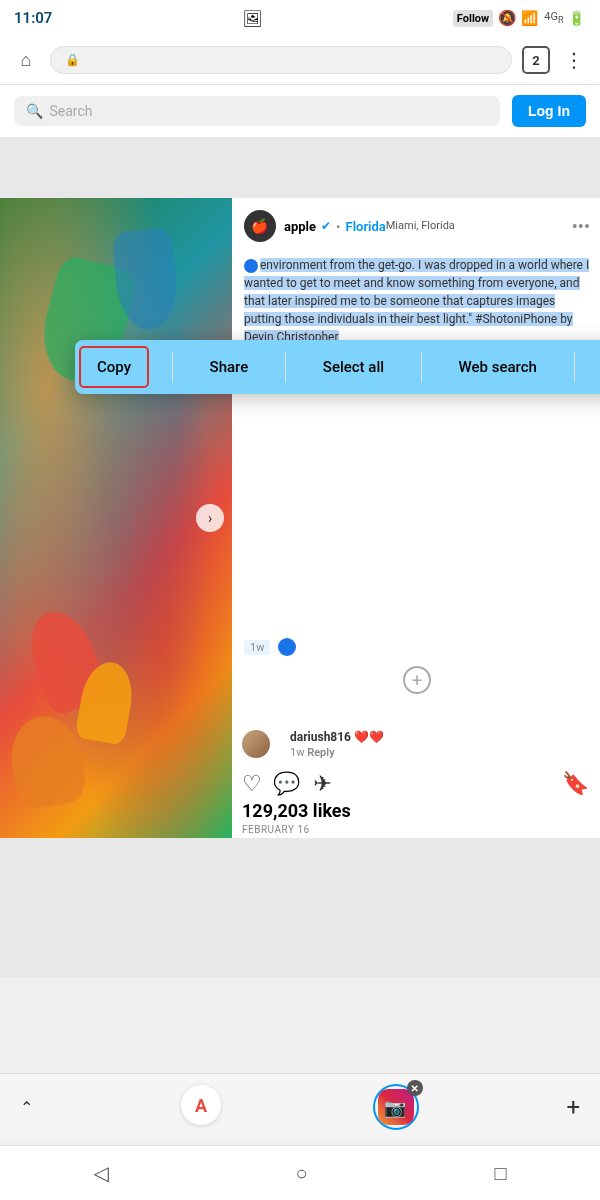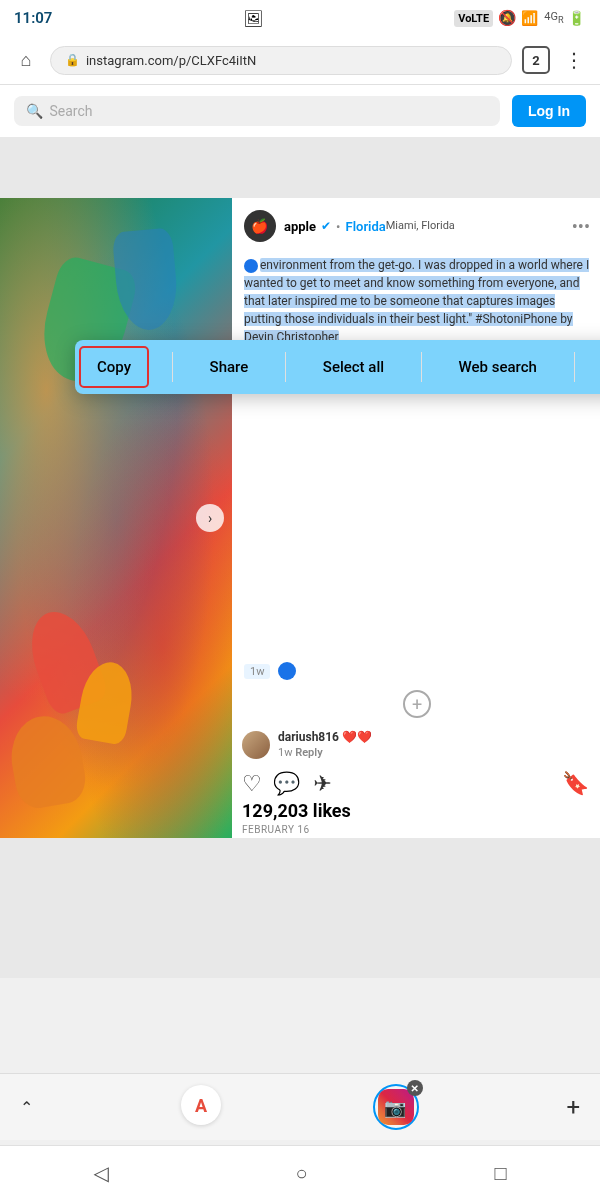--- a/index.html
+++ b/index.html
@@ -333,22 +333,23 @@
       align-items: center;
       justify-content: center;
       color: #aaa;
       font-size: 18px;
     }
 
     
     .comment-row {
       padding: 6px 10px 4px 10px;
       display: flex;
-      align-items: center;
-      gap: 8px;
+      align-items: flex-start;
+      gap: 20px;
+      margin-top: 24px;
     }
     .comment-avatar {
       width: 28px;
       height: 28px;
       border-radius: 50%;
       background: #c0a080;
       flex-shrink: 0;
     }
     .comment-text { font-size: 12px; color: #333; }
     .comment-username { font-weight: 700; }
@@ -495,33 +496,32 @@
       padding: 10px;
     }
   </style>
 </head>
 <body>
 
 <div class="status-bar">
   <span class="status-time">11:07</span>
   <span style="font-size:16px;">🖼</span>
   <div class="status-icons">
-    <span class="status-icon-text">VoLTE</span>
+    <span class="status-icon-text">Follow</span>
     <span style="font-size:15px;">🔕</span>
     <span style="font-size:14px;">📶</span>
     <span style="font-size:11px; color:#555;">4G<sub>R</sub></span>
     <span style="font-size:14px;">🔋</span>
   </div>
 </div>
 
 <div class="browser-toolbar">
   <div class="browser-home-btn">⌂</div>
   <div class="browser-url-bar">
     <span class="lock-icon">🔒</span>
-    <span class="url-text">instagram.com/p/CLXFc4iItN</span>
   </div>
   <div class="tab-counter">2</div>
   <div class="more-menu-btn">⋮</div>
 </div>
 
 <div class="instagram-search-bar">
   <div class="search-input-wrapper">
     <span class="search-mag-icon">🔍</span>
     <span class="search-input-text">Search</span>
   </div>

